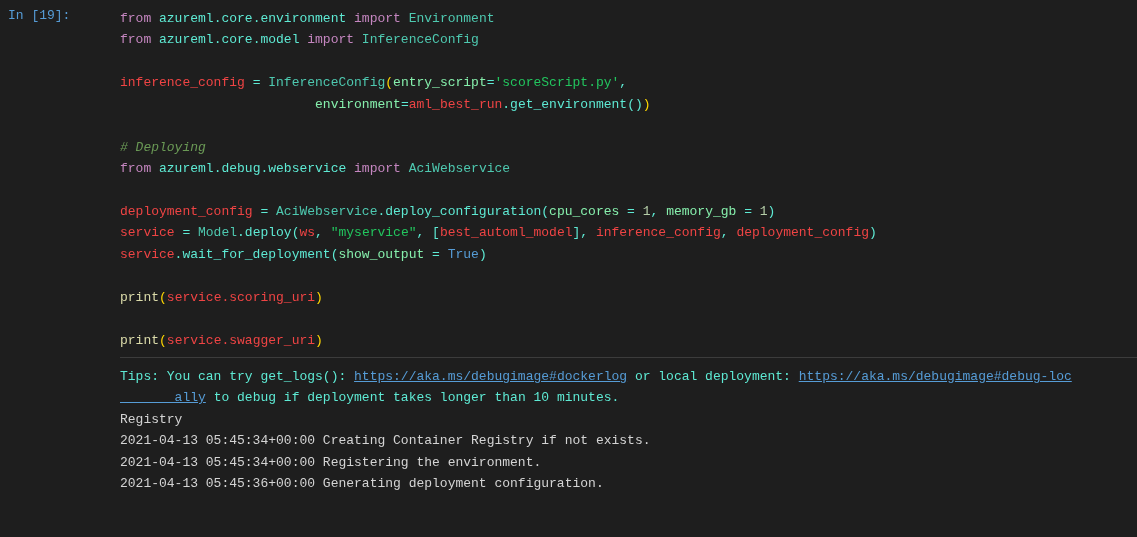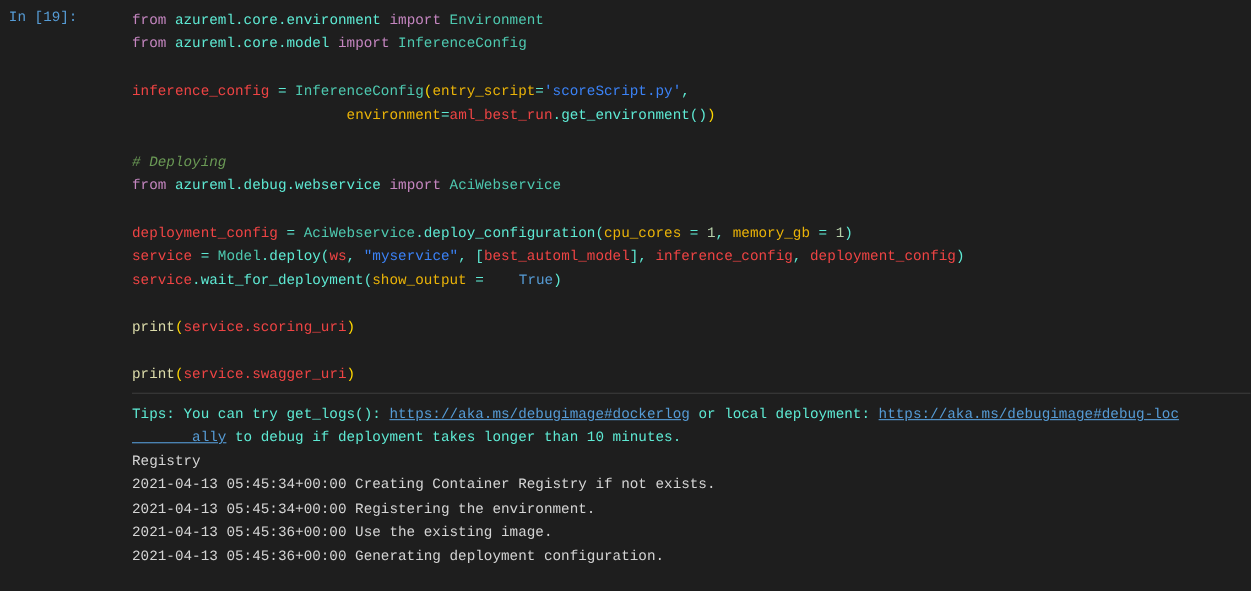--- a/index.html
+++ b/index.html
@@ -62,26 +62,26 @@
       display: block;
       white-space: pre;
       font-size: 13px;
       line-height: 1.65;
       color: #d4d4d4;
     }
 
     
     .kw-from { color: #c586c0; }
     .kw-import { color: #c586c0; }
-    .kw-true { color: #569cd6; margin-left: 24px; }
+    .kw-true { color: #569cd6; }
     .classname { color: #4ec9b0; }
-    .string { color: #3b82f6; margin-top: 46px; }
+    .string { color: #22c55e; margin-top: 46px; }
     .comment { color: #6a9955; font-style: italic; }
     .funcname { color: #dcdcaa; }
-    .param { color: #eab308; }
+    .param { color: #86efac; }
     .number { color: #b5cea8; }
     .link { color: #569cd6; text-decoration: underline; cursor: pointer; }
     .normal { color: #5eead4; }
     .var { color: #ef4444; }
     .paren { color: #ffd700; }
 
     .divider {
       height: 1px;
       background: #3c3c3c;
       margin: 4px 0;
@@ -134,18 +134,17 @@
 
     <div class="divider"></div>
 
     <div class="output-area">
 
       <span class="output-line"><span class="normal">Tips: You can try get_logs(): </span><a class="link" href="#">https://aka.ms/debugimage#dockerlog</a><span class="normal"> or local deployment: </span><a class="link" href="#">https://aka.ms/debugimage#debug-loc<br>&nbsp;&nbsp;&nbsp;&nbsp;&nbsp;&nbsp;&nbsp;ally</a><span class="normal"> to debug if deployment takes longer than 10 minutes.</span></span>
 
       <span class="output-line">Registry</span>
       <span class="output-line">2021-04-13 05:45:34+00:00 Creating Container Registry if not exists.</span>
       <span class="output-line">2021-04-13 05:45:34+00:00 Registering the environment.</span>
-      <span class="output-line">2021-04-13 05:45:36+00:00 Use the existing image.</span>
       <span class="output-line">2021-04-13 05:45:36+00:00 Generating deployment configuration.</span>
 
     </div>
   </div>
 </div>
 
 </body></html>

